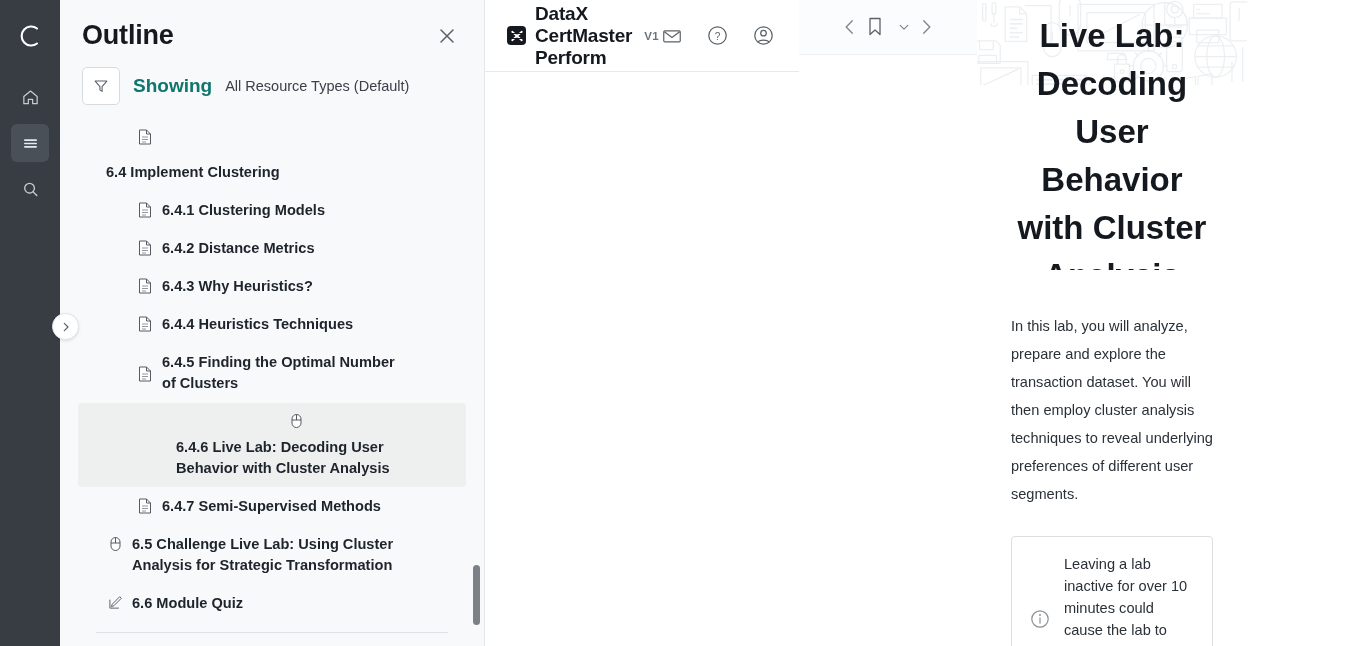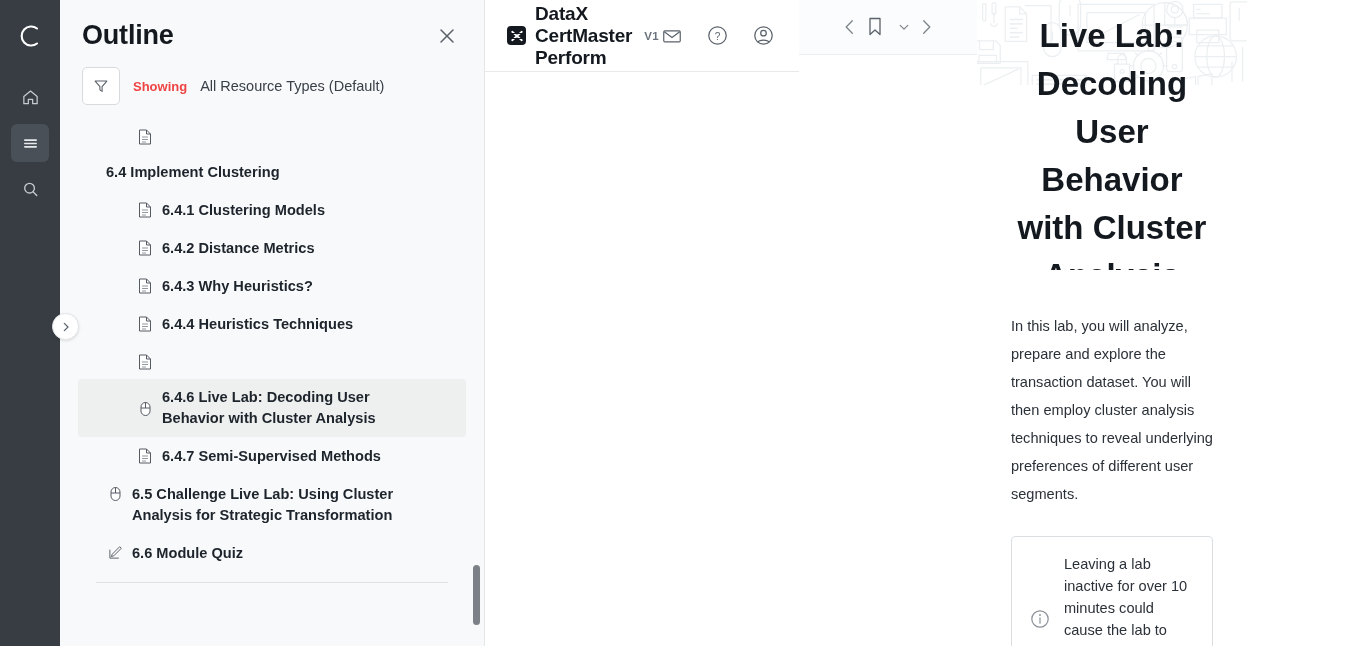--- a/index.html
+++ b/index.html
@@ -62,21 +62,21 @@
   }
   .filter-row {
     display: flex; align-items: center; gap: 13px;
     padding: 12px 22px 10px 22px;
   }
   .filter-box {
     width: 38px; height: 38px; border: 1px solid #d8dbde; border-radius: 5px;
     background: #fff; display: flex; align-items: center; justify-content: center;
     cursor: pointer; flex: 0 0 38px;
   }
-  .filter-showing { font-size: 13px; font-weight: bold; color: #ef4444; text-align: right; }
+  .filter-showing { font-size: 19px; font-weight: bold; color: #0f766e; text-align: right; }
   .filter-value { font-size: 14.5px; color: #3a4048; }
 
   .outline-list {
     flex: 1; overflow: hidden; position: relative;
     padding: 4px 18px 0 18px;
   }
   .oi {
     display: flex; align-items: flex-start; gap: 8px;
     border-radius: 4px; cursor: pointer;
     padding: 8px 10px;
@@ -322,23 +322,24 @@
           <svg width="14" height="16" viewBox="0 0 14 16">
             <path d="M1.5 1 L8.5 1 L12.5 5 L12.5 15 L1.5 15 Z" fill="#fff" stroke="#555b62" stroke-width="1"></path>
             <path d="M8.5 1 L8.5 5 L12.5 5" fill="none" stroke="#555b62" stroke-width="1"></path>
             <g stroke="#878d93" stroke-width=".9">
                 <line x1="4" y1="8" x2="10" y2="8"></line>
                 <line x1="4" y1="10.5" x2="10" y2="10.5"></line>
                 <line x1="4" y1="13" x2="8" y2="13"></line>
               </g>
           </svg>
         </span>
-      </div>
-
-      <div class="oi lvl3 selected" style="align-items:center;">
+        <span class="oi-label" style="max-width:240px;">6.4.5 Finding the Optimal Number of Clusters</span>
+      </div>
+
+      <div class="oi lvl3 selected" style="align-items:center;flex-direction:column;">
         <span class="oi-icon">
           <svg width="13" height="16" viewBox="0 0 13 16">
             <rect x="2" y="1.5" width="9" height="13" rx="4.5" fill="#fff" stroke="#555b62" stroke-width="1"></rect>
             <line x1="2" y1="7" x2="11" y2="7" stroke="#555b62" stroke-width="1"></line>
             <line x1="6.5" y1="1.5" x2="6.5" y2="7" stroke="#555b62" stroke-width="1"></line>
           </svg>
         </span>
         <span class="oi-label" style="max-width:240px;">6.4.6 Live Lab: Decoding User Behavior with Cluster Analysis</span>
       </div>
 

